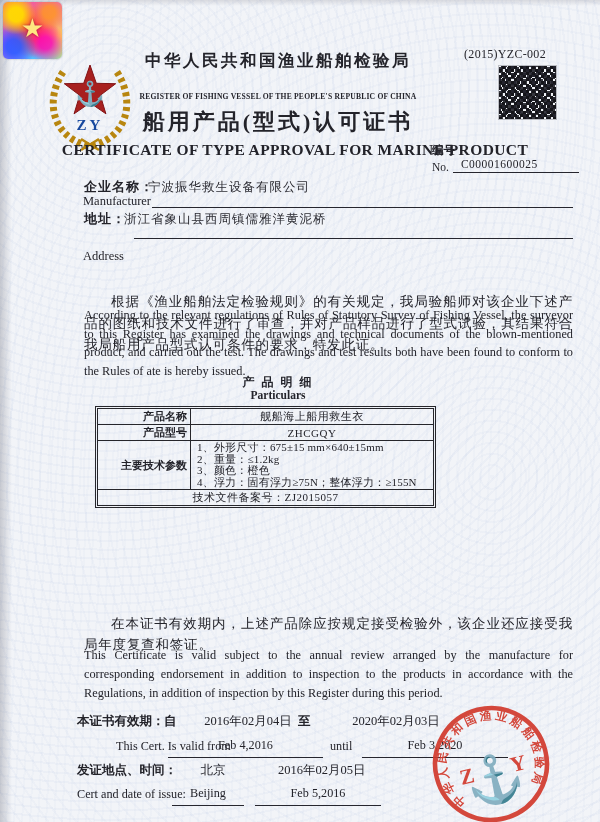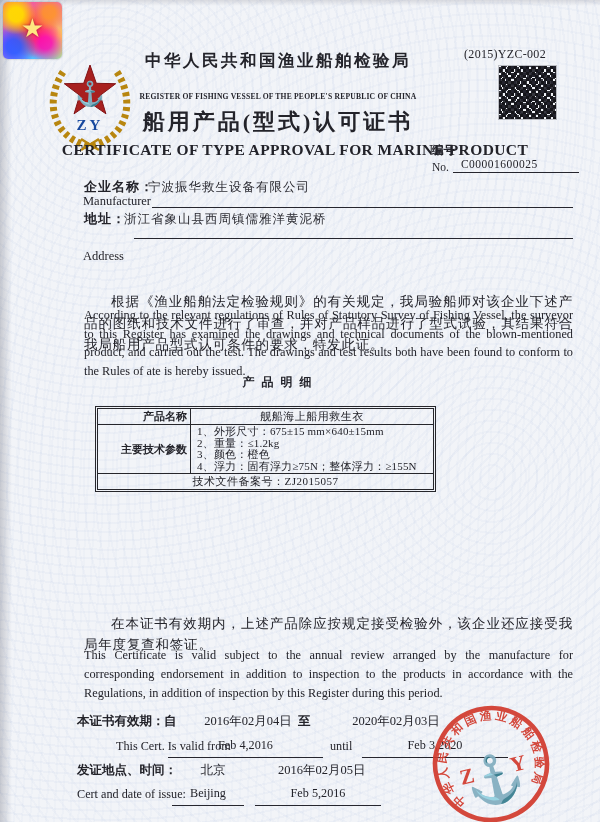--- a/index.html
+++ b/index.html
@@ -120,27 +120,32 @@
 
   <div class="abs fld-lab-cn" style="left:84px;top:210px;">地址：</div>
   <div class="abs fld-val" style="left:124px;top:211px;">浙江省象山县西周镇儒雅洋黄泥桥</div>
   <div class="abs fld-lab-en" style="left:83px;top:225px;margin-top:24px;">Address</div>
   <div class="uline" style="left:134px;top:238px;width:439px;"></div>
 
   <div class="para p-cn" style="top:251px;margin-top:40px;">根据《渔业船舶法定检验规则》的有关规定，我局验船师对该企业下述产品的图纸和技术文件进行了审查，并对产品样品进行了型式试验，其结果符合我局船用产品型式认可条件的要求，特发此证。</div>
   <div class="para p-en" style="top:306px;">According to the relevant regulations of Rules of Statutory Survey of Fishing Vessel, the surveyor to this Register has examined the drawings and technical documents of the blown-mentioned product, and carried out the test.  The drawings and test results both have been found to conform to the Rules of ate is hereby issued.</div>
 
   <div class="part-cn">产 品 明 细</div>
+  <div class="part-en">Particulars</div>
 
   <div class="tbl-wrap">
     <table>
       <tbody>
         <tr>
           <td class="lbl">产品名称</td>
           <td class="val">舰船海上船用救生衣</td>
+        </tr>
+        <tr>
+          <td class="lbl">产品型号</td>
+          <td class="val">ZHCGQY</td>
         </tr>
         <tr>
           <td class="lbl">主要技术参数</td>
           <td class="params">
             <div>1、外形尺寸：675±15 mm×640±15mm</div>
             <div>2、重量：≤1.2kg</div>
             <div>3、颜色：橙色</div>
             <div>4、浮力：固有浮力≥75N；整体浮力：≥155N</div>
           </td>
         </tr>

